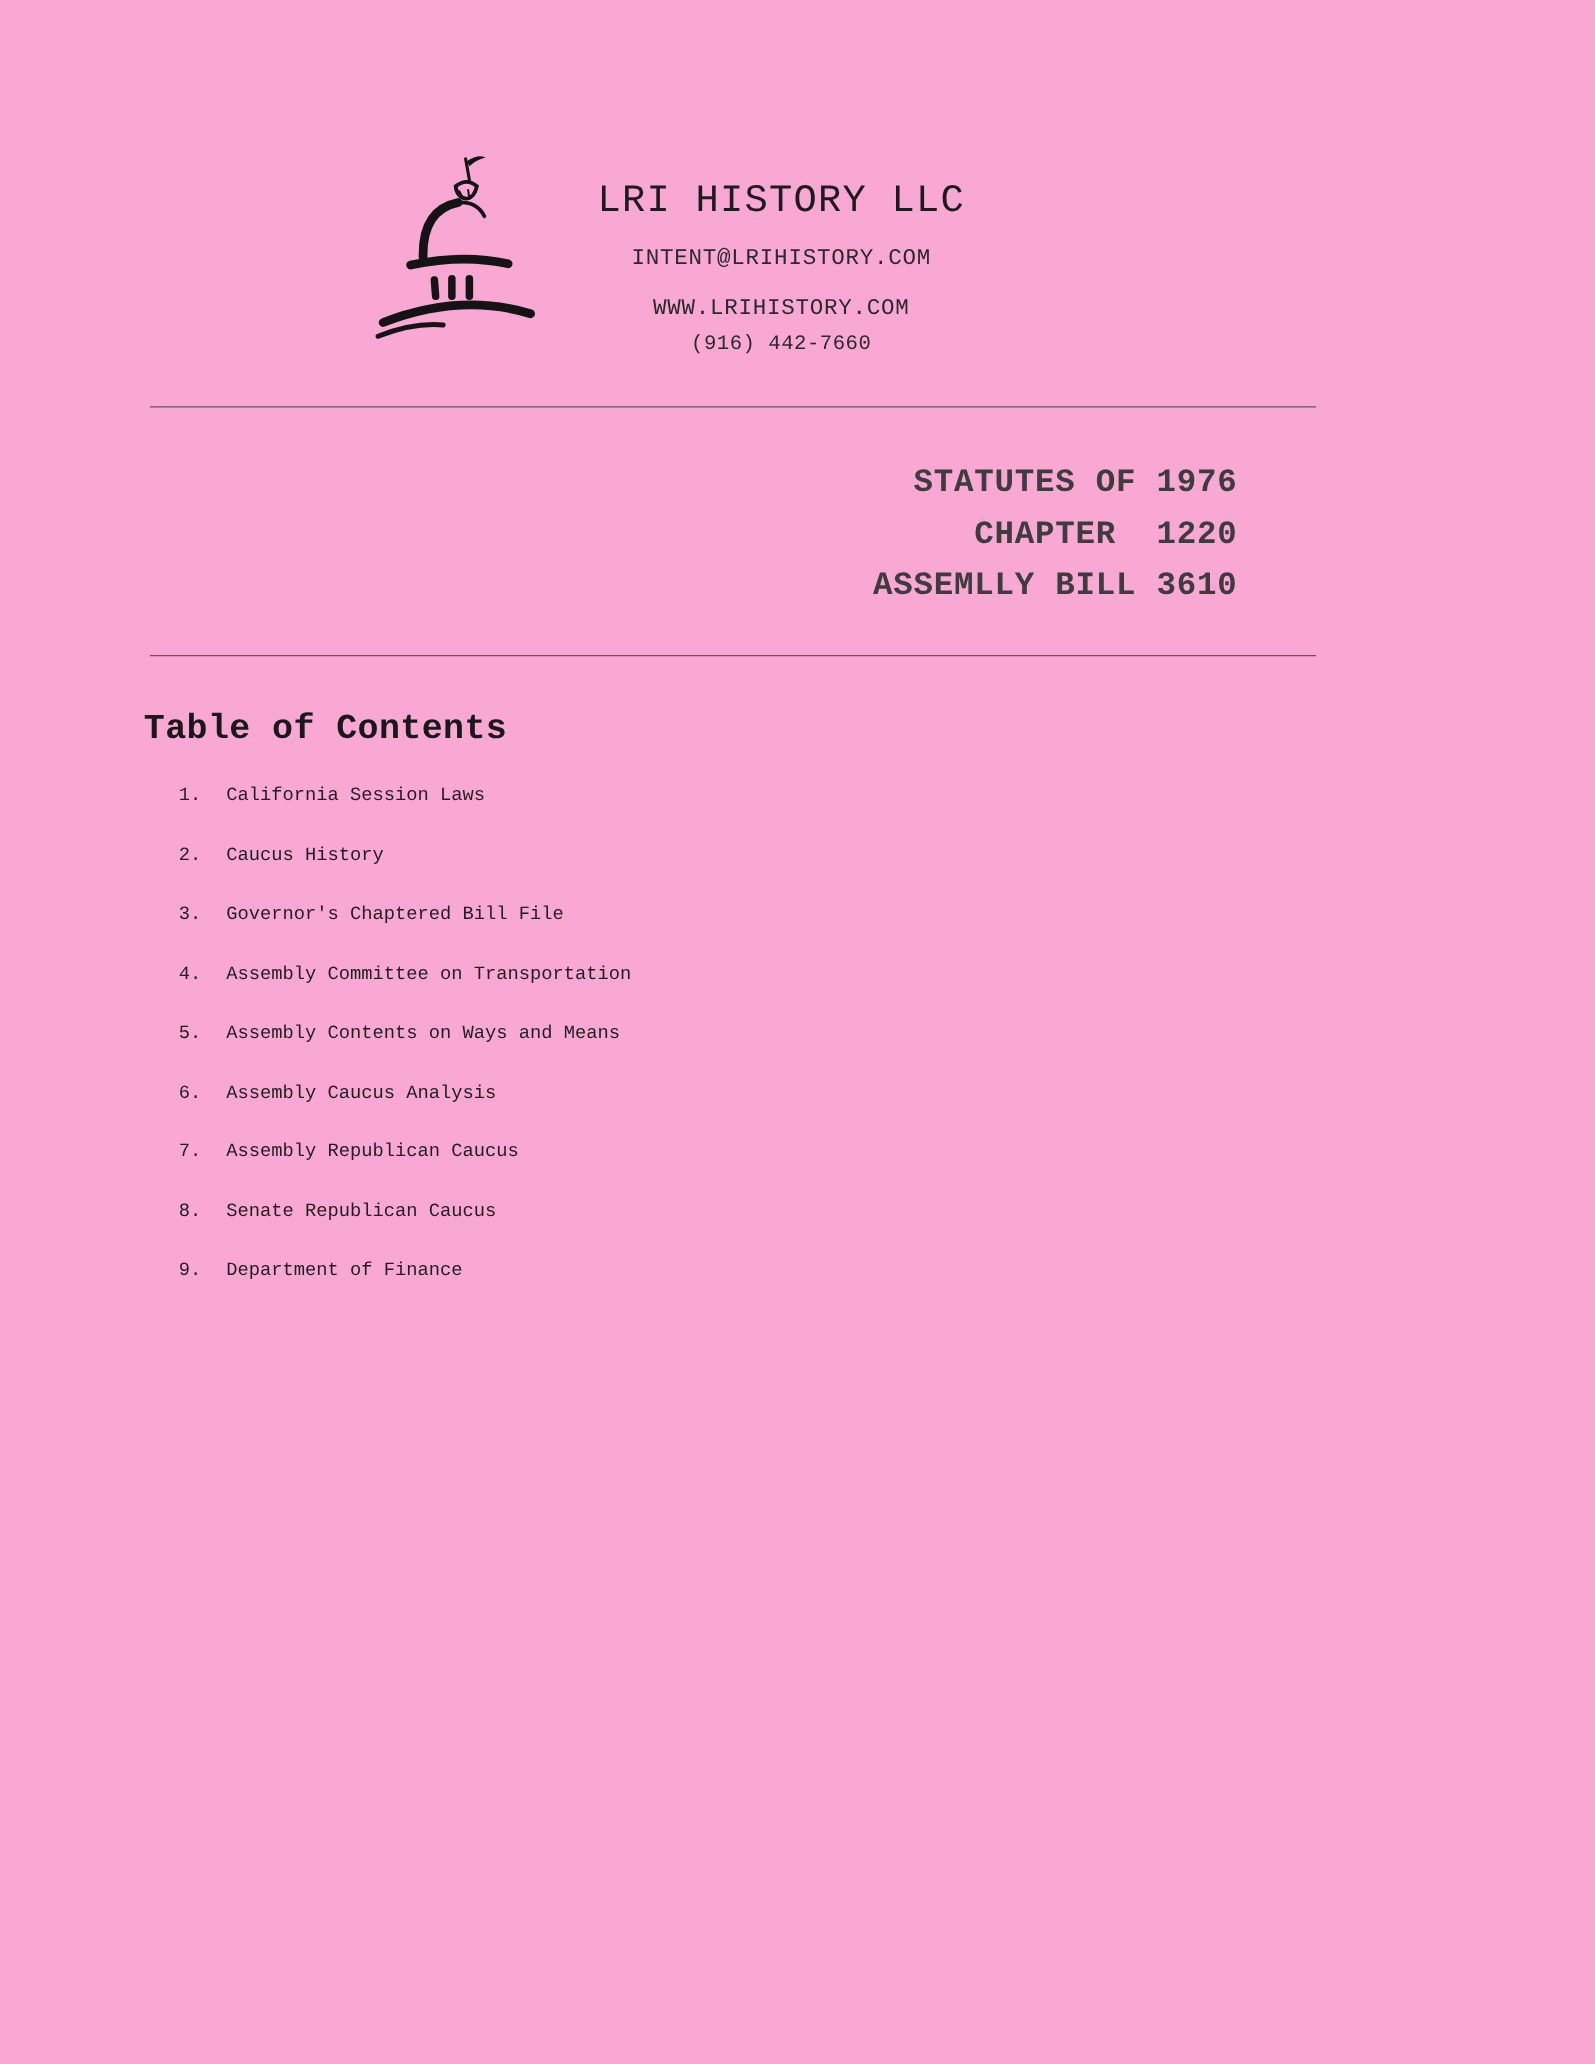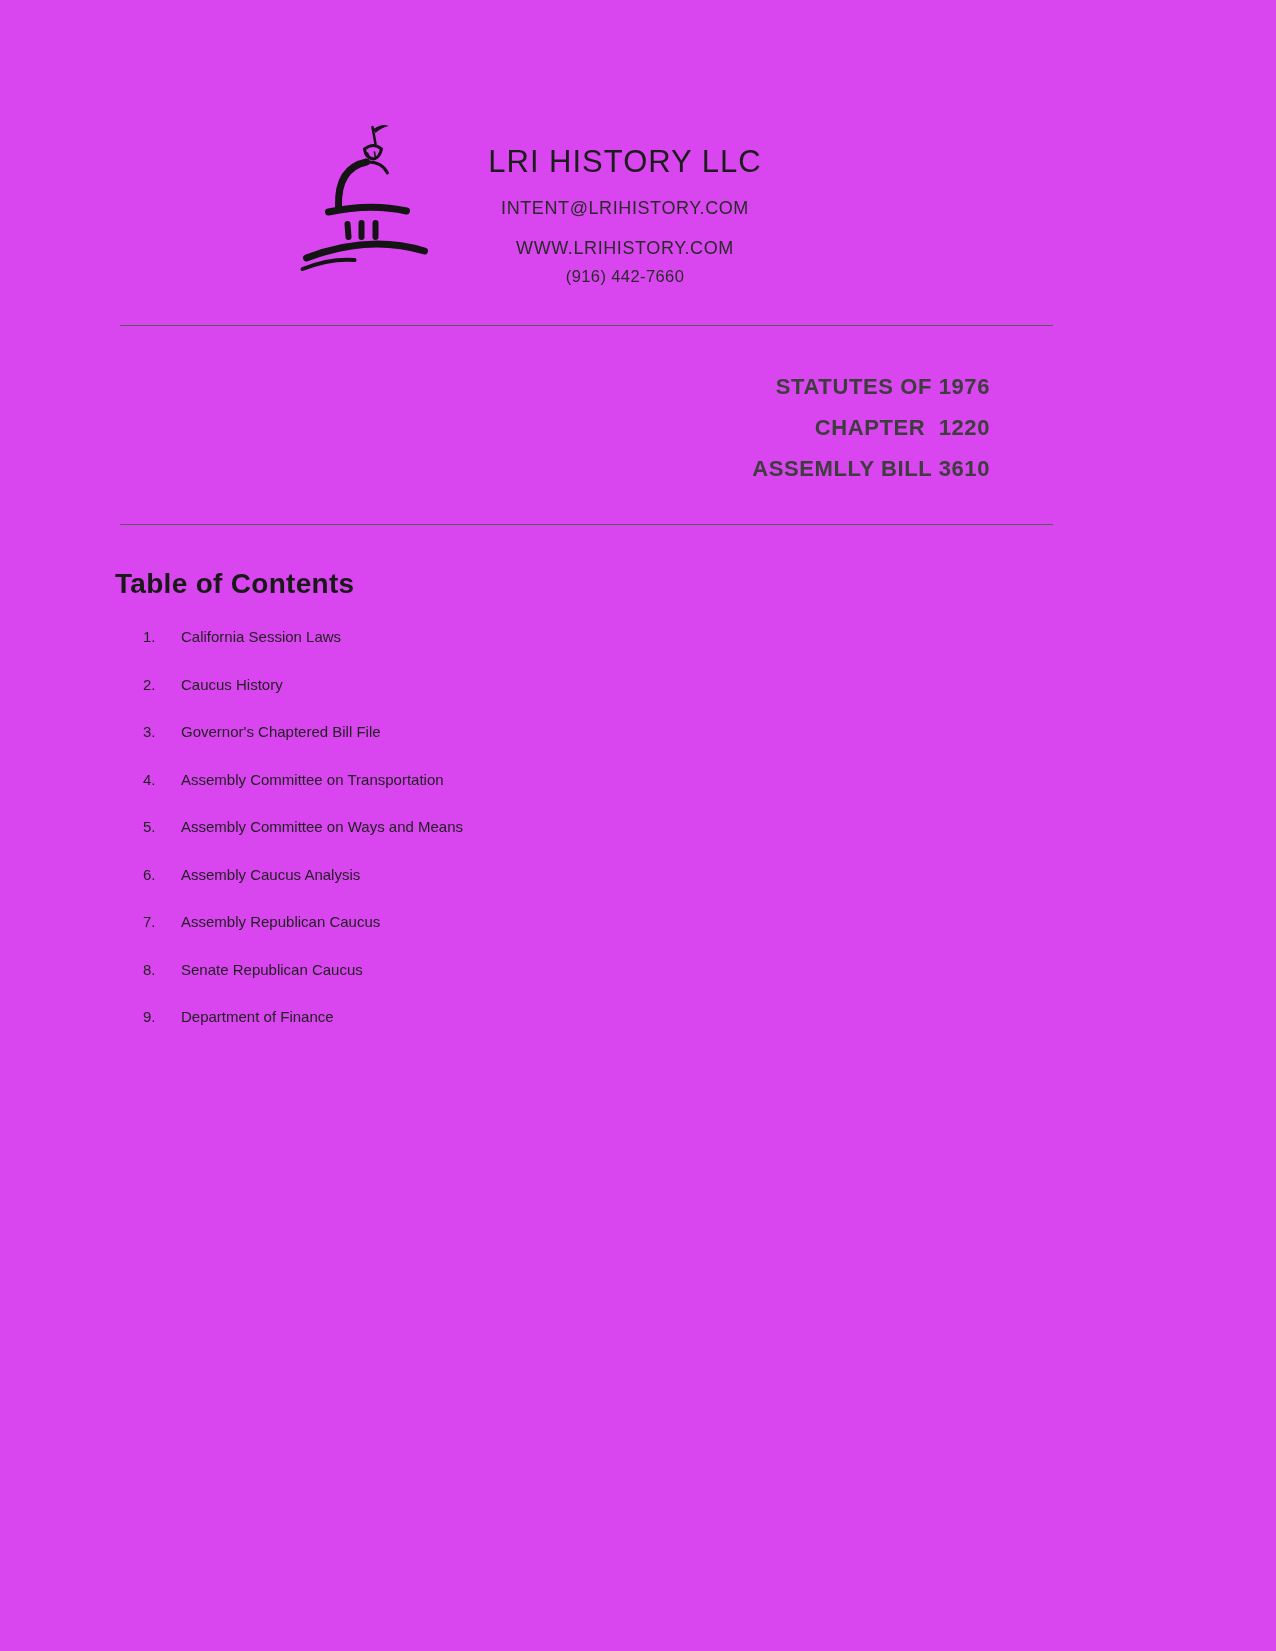--- a/index.html
+++ b/index.html
@@ -4,22 +4,22 @@
 <style>
   html, body {
     margin: 0;
     padding: 0;
     background: #ffffff;
   }
   .page {
     position: relative;
     width: 1276px;
     height: 1651px;
-    background: #d946ef;
-    font-family: Liberation Sans, sans-serif;
+    background: #f9a8d4;
+    font-family: Liberation Mono, monospace;
     color: #1f1f1f;
     overflow: hidden;
   }
 
   
   .letterhead {
     position: absolute;
     top: 118px;
     left: 292px;
     display: flex;
@@ -71,21 +71,21 @@
   .rule-top { top: 325px; }
   .rule-bottom { top: 524px; }
 
   
   .title-block {
     position: absolute;
     top: 366px;
     right: 286px;
     text-align: right;
     font-weight: bold;
-    font-size: 22px;
+    font-size: 26px;
     line-height: 41px;
     letter-spacing: 0.6px;
     color: #3d3d3d;
   }
   .title-block > div {
     white-space: pre;
   }
 
   
   .toc-heading {
@@ -170,21 +170,21 @@
 
   <hr class="rule rule-bottom">
 
   <section>
     <h1 class="toc-heading">Table of Contents</h1>
     <ol class="toc-list">
       <li>California Session Laws</li>
       <li>Caucus History</li>
       <li>Governor's Chaptered Bill File</li>
       <li>Assembly Committee on Transportation</li>
-      <li>Assembly Committee on Ways and Means</li>
+      <li>Assembly Contents on Ways and Means</li>
       <li>Assembly Caucus Analysis</li>
       <li>Assembly Republican Caucus</li>
       <li>Senate Republican Caucus</li>
       <li>Department of Finance</li>
     </ol>
   </section>
 
 </div>
 
 </body></html>

